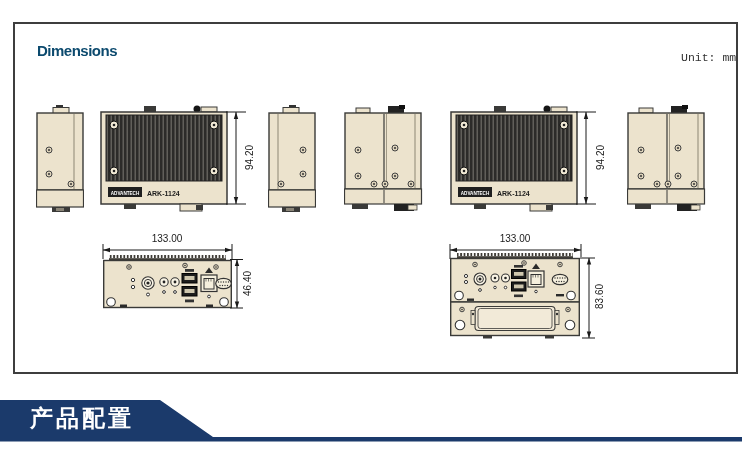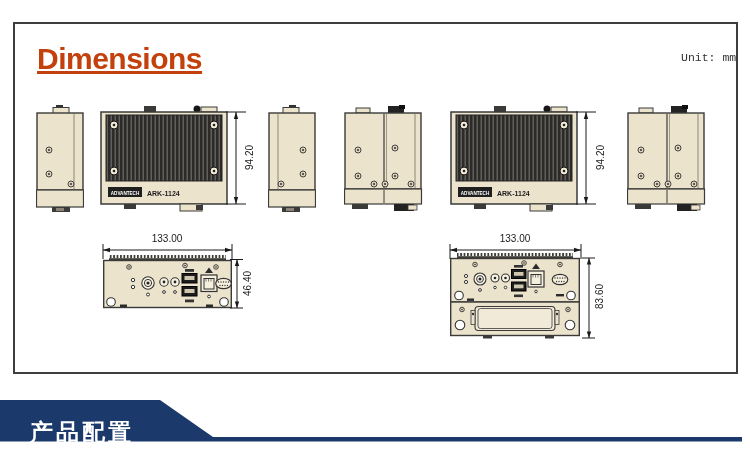--- a/index.html
+++ b/index.html
@@ -1,26 +1,26 @@
 <!DOCTYPE html>
 <html><head>
 <meta charset="utf-8">
 <style>
   html,body{margin:0;padding:0;background:#ffffff;width:750px;height:469px;
     font-family:"Liberation Sans",sans-serif;position:relative;overflow:hidden;}
   .abs{position:absolute;}
   #page-frame{left:13px;top:22px;width:721px;height:348px;border:2px solid #3e3e3e;background:#fff;}
-  #page-title{left:37px;top:42px;font-size:30px;font-weight:800;color:#c2410c;letter-spacing:-0.5px;text-decoration:underline;}
+  #page-title{left:37px;top:42px;font-size:15px;font-weight:800;color:#0c4a6e;letter-spacing:-0.5px;}
   #unit-label{left:681px;top:51px;font-size:11.5px;color:#333;font-family:Liberation Mono, monospace;}
   .dim-text{font-size:10px;color:#1a1a1a;text-align:center;width:80px;}
   .dim-text.vert{width:46px;transform:rotate(-90deg);}
   #footer-banner{left:0;top:400px;width:750px;height:42px;background:#1b3a6b;
     clip-path:polygon(0 0,160px 0,213px 37px,742px 37px,742px 41.5px,0 41.5px);}
   #banner-label{left:30px;top:400px;height:37px;line-height:37px;color:#ffffff;
-    font-size:23px;font-weight:700;letter-spacing:3px;margin-top:14px;}
+    font-size:23px;font-weight:700;letter-spacing:3px;}
   svg{display:block;}
   svg text{font-family:"Liberation Sans",sans-serif;}
 </style>
 </head>
 <body>
 
 <div id="page-frame" class="abs"></div>
 <div id="page-title" class="abs">Dimensions</div>
 <div id="unit-label" class="abs">Unit: mm</div>
 

